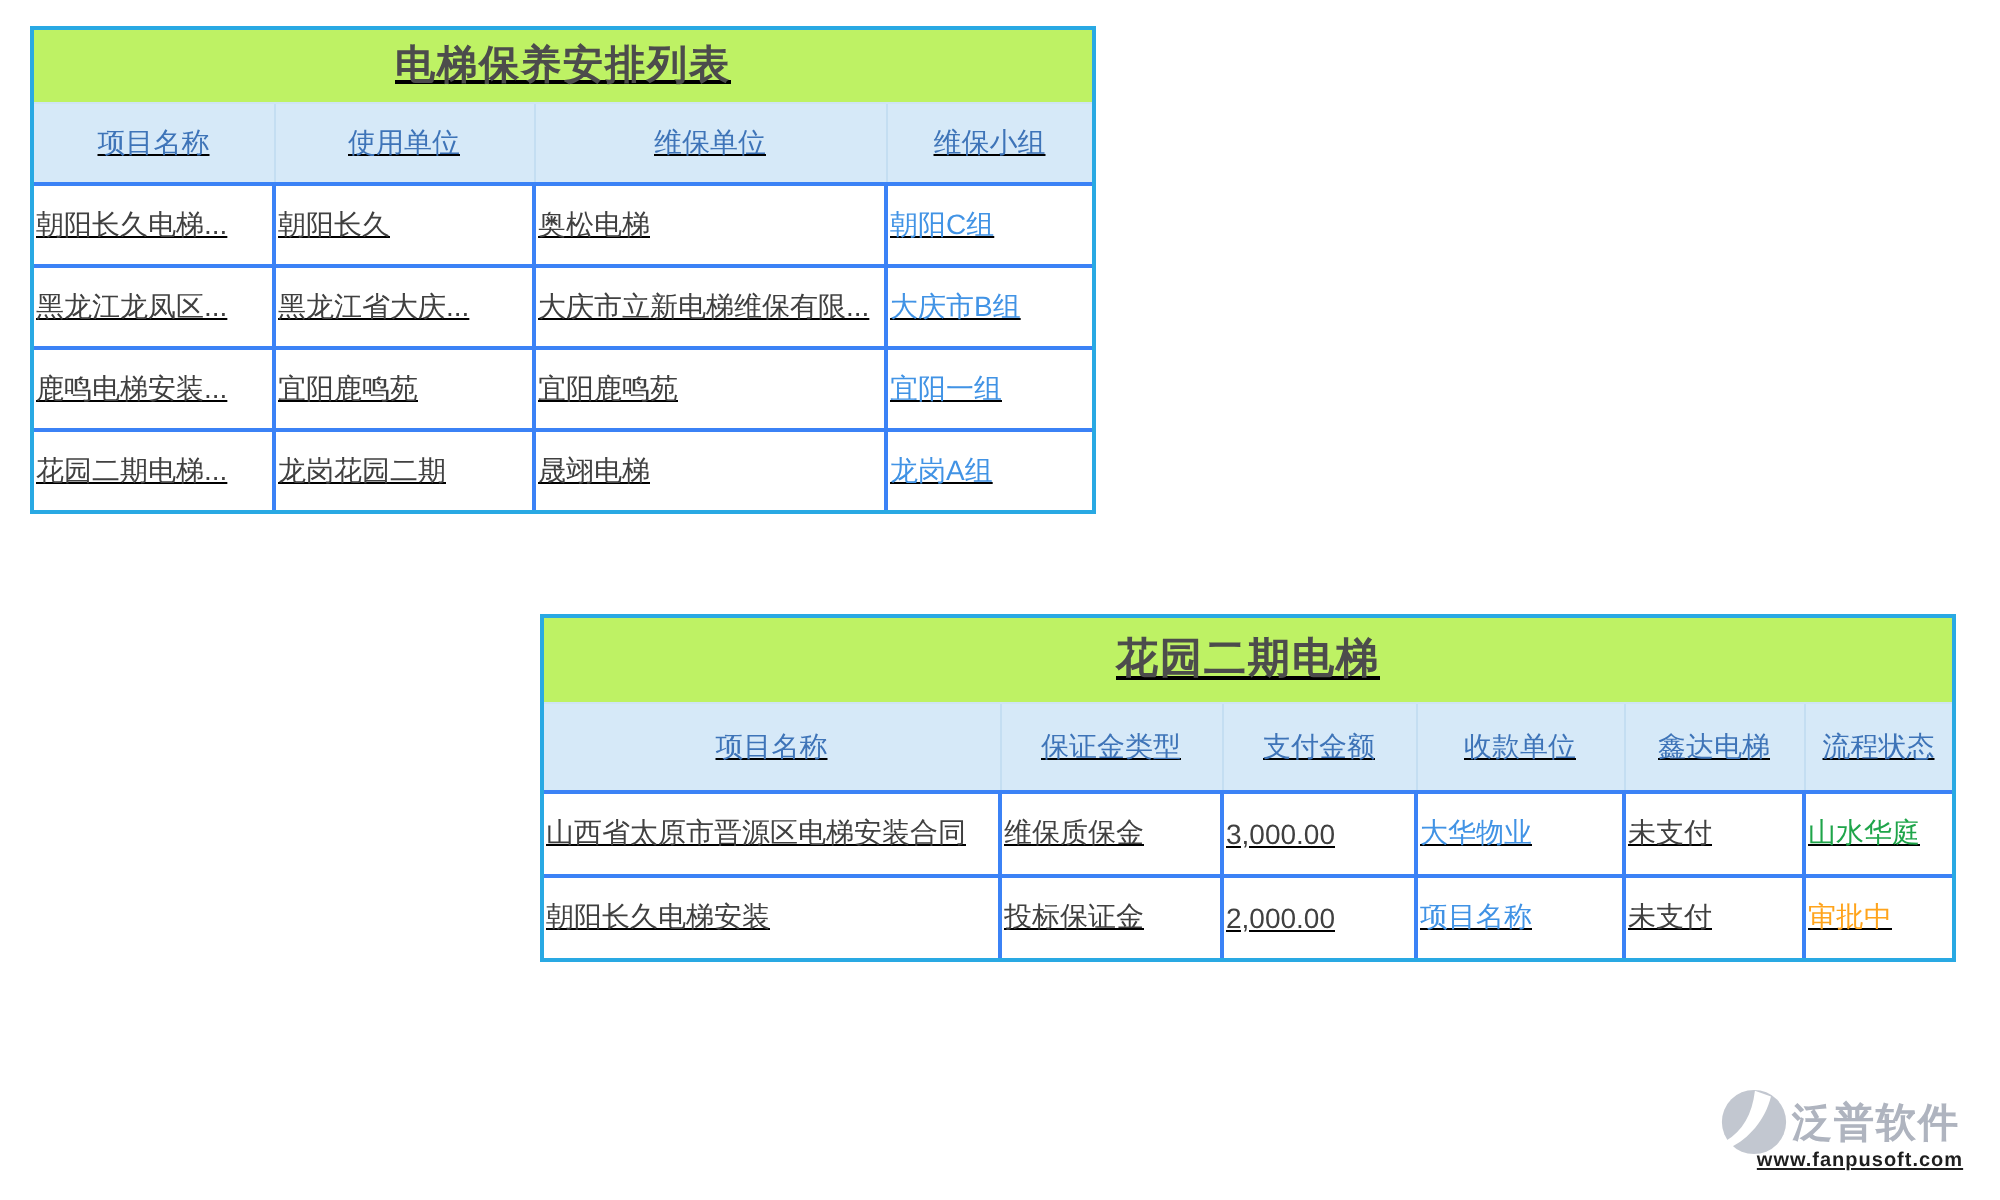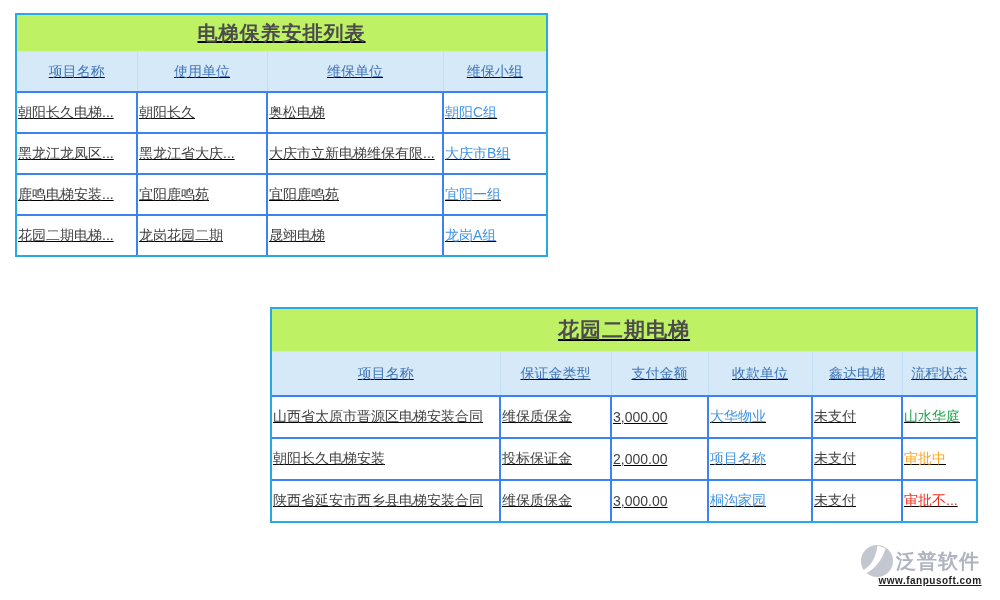--- a/index.html
+++ b/index.html
@@ -140,28 +140,20 @@
 
   <tr>
     <td>朝阳长久电梯安装</td>
     <td>投标保证金</td>
     <td>2,000.00</td>
     <td class="link">项目名称</td>
     <td>未支付</td>
     <td class="flow" style="color: rgb(255, 164, 28);">审批中</td>
   </tr>
 
-  <tr>
-    <td>陕西省延安市西乡县电梯安装合同</td>
-    <td>维保质保金</td>
-    <td>3,000.00</td>
-    <td class="link">桐沟家园</td>
-    <td>未支付</td>
-    <td class="flow" style="color: rgb(244, 43, 29);">审批不...</td>
-  </tr>
 
 
 </tbody>
   </table>
 </div>
 
 <div class="watermark">
   <div class="wm-top">
     <svg class="wm-logo" viewBox="0 0 36 36">
       <circle cx="18" cy="18" r="17" fill="#a3aab7"></circle>

